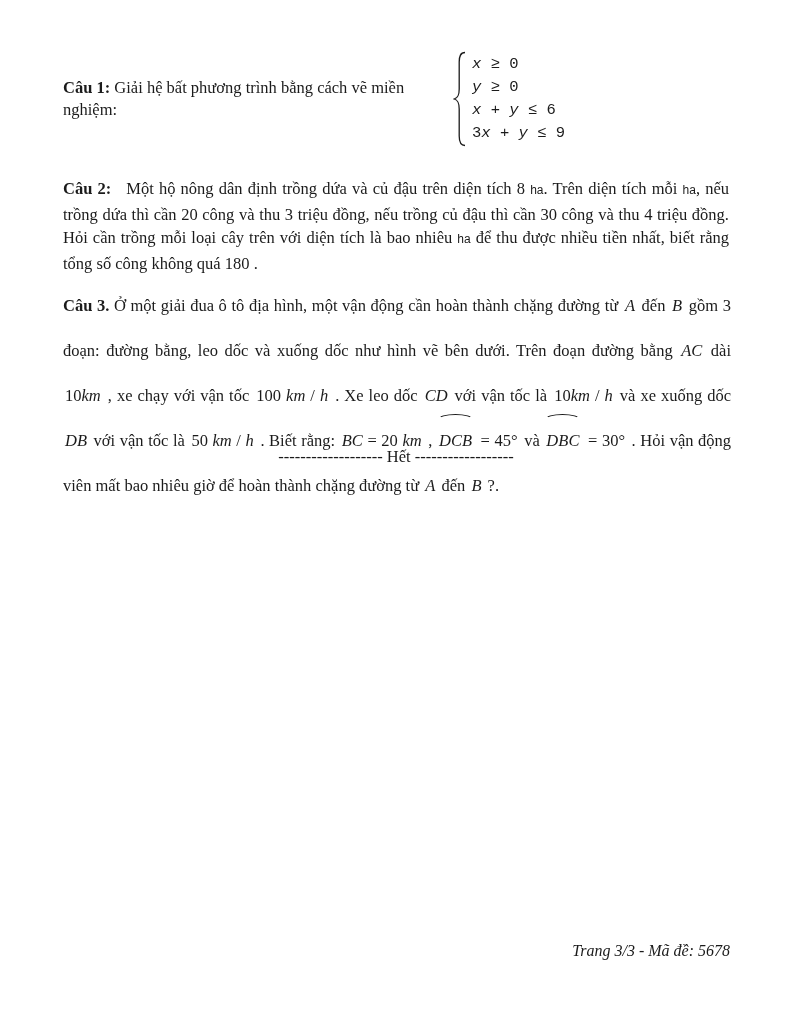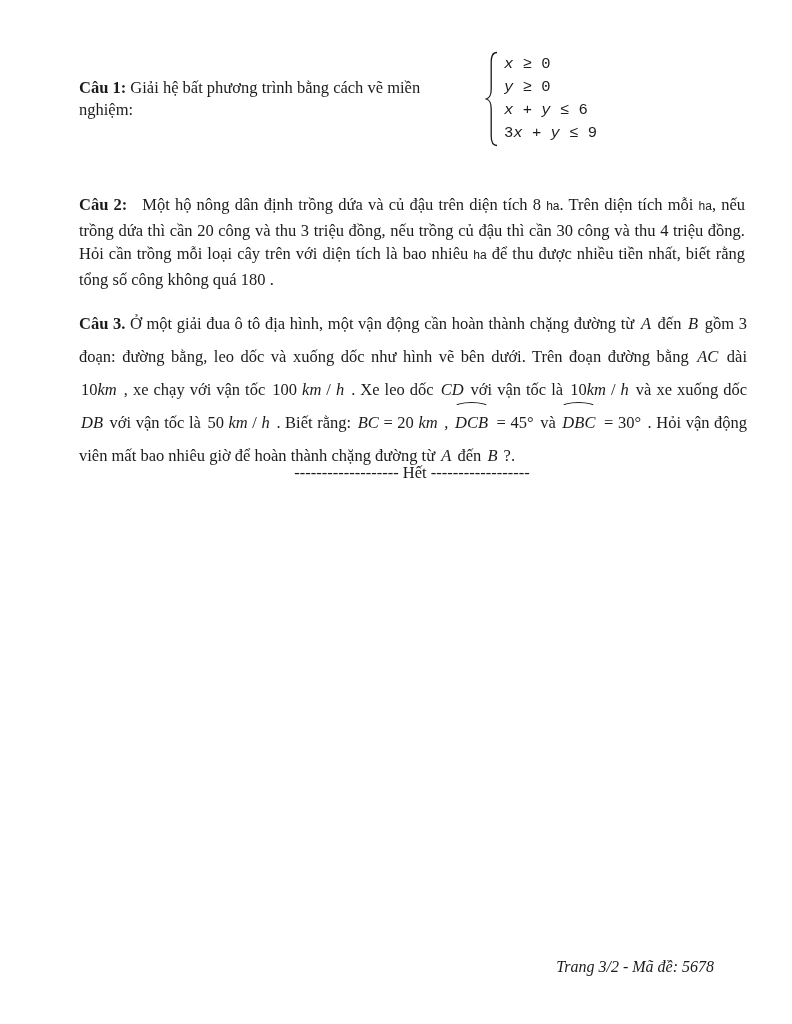--- a/index.html
+++ b/index.html
@@ -5,21 +5,21 @@
   html,body{margin:0;padding:0;background:#e8e8e8;}
   .page{
     position:relative;
     width:792px;height:1024px;
     margin:0 auto;
     background:#ffffff;
     font-family:"Liberation Serif", serif;
     color:#1b1b1b;
     overflow:hidden;
   }
-  p{margin:16px;}
+  p{margin:0;}
 
   
   .q1{
     position:absolute;left:63px;top:50px;right:40px;
     display:flex;align-items:center;min-height:98px;
   }
   .q1-text{
     font-size:16.5px;line-height:22px;flex:0 0 auto;max-width:390px;
   }
   .system{display:flex;align-items:center;flex:0 0 auto;}
@@ -29,21 +29,21 @@
     font-size:15.5px;line-height:23px;white-space:nowrap;
     font-family:Liberation Mono, monospace;
   }
 
   
   .para{
     position:absolute;left:63px;text-align:justify;
     font-size:16.5px;
   }
   .q2{top:177px;width:666px;line-height:23.5px;}
-  .q3{top:291px;width:668px;line-height:33px;}
+  .q3{top:283px;width:668px;line-height:45px;}
 
   
   .run-bold{font-weight:bold;}
   .run-normal{}
   .run-tab{display:inline-block;width:15px;}
   .run-sans{font-family:"Liberation Sans", sans-serif;font-size:12px;}
   .run-math, .run-math-hat{
     font-family:"Liberation Serif", serif;
     padding:0 2px;white-space:nowrap;
   }
@@ -84,15 +84,15 @@
         </div>
     </div>
   </div>
 
   <p class="para q2"><span class="run-bold">Câu 2:</span><span class="run-tab"></span><span class="run-normal">Một hộ nông dân định trồng dứa và củ đậu trên diện tích 8 </span><span class="run-sans">ha</span><span class="run-normal">. Trên diện tích mỗi </span><span class="run-sans">ha</span><span class="run-normal">, nếu trồng dứa thì cần 20 công và thu 3 triệu đồng, nếu trồng củ đậu thì cần 30 công và thu 4 triệu đồng. Hỏi cần trồng mỗi loại cây trên với diện tích là bao nhiêu </span><span class="run-sans">ha</span><span class="run-normal"> để thu được nhiều tiền nhất, biết rằng tổng số công không quá 180 .</span></p>
 
   <p class="para q3"><span class="run-bold">Câu 3.</span><span class="run-normal"> Ở một giải đua ô tô địa hình, một vận động cần hoàn thành chặng đường từ </span><span class="run-math"><span class="mvar">A</span></span><span class="run-normal"> đến </span><span class="run-math"><span class="mvar">B</span></span><span class="run-normal"> gồm 3 đoạn: đường bằng, leo dốc và xuống dốc như hình vẽ bên dưới. Trên đoạn đường bằng </span><span class="run-math"><span class="mvar">A</span><span class="mvar">C</span></span><span class="run-normal"> dài </span><span class="run-math"><span>1</span><span>0</span><span class="mvar">k</span><span class="mvar">m</span></span><span class="run-normal"> , xe chạy với vận tốc </span><span class="run-math"><span>1</span><span>0</span><span>0</span><span> </span><span class="mvar">k</span><span class="mvar">m</span><span> </span><span>/</span><span> </span><span class="mvar">h</span></span><span class="run-normal"> . Xe leo dốc </span><span class="run-math"><span class="mvar">C</span><span class="mvar">D</span></span><span class="run-normal"> với vận tốc là </span><span class="run-math"><span>1</span><span>0</span><span class="mvar">k</span><span class="mvar">m</span><span> </span><span>/</span><span> </span><span class="mvar">h</span></span><span class="run-normal"> và xe xuống dốc </span><span class="run-math"><span class="mvar">D</span><span class="mvar">B</span></span><span class="run-normal"> với vận tốc là </span><span class="run-math"><span>5</span><span>0</span><span> </span><span class="mvar">k</span><span class="mvar">m</span><span> </span><span>/</span><span> </span><span class="mvar">h</span></span><span class="run-normal"> . Biết rằng: </span><span class="run-math"><span class="mvar">B</span><span class="mvar">C</span><span> </span><span>=</span><span> </span><span>2</span><span>0</span><span> </span><span class="mvar">k</span><span class="mvar">m</span></span><span class="run-normal"> , </span><span class="run-math-hat"><span class="mvar">D</span><span class="mvar">C</span><span class="mvar">B</span></span><span class="run-math"><span> </span><span>=</span><span> </span><span>4</span><span>5</span><span>°</span></span><span class="run-normal"> và </span><span class="run-math-hat"><span class="mvar">D</span><span class="mvar">B</span><span class="mvar">C</span></span><span class="run-math"><span> </span><span>=</span><span> </span><span>3</span><span>0</span><span>°</span></span><span class="run-normal"> . Hỏi vận động viên mất bao nhiêu giờ để hoàn thành chặng đường từ </span><span class="run-math"><span class="mvar">A</span></span><span class="run-normal"> đến </span><span class="run-math"><span class="mvar">B</span></span><span class="run-normal"> ?.</span></p>
 
   <p class="het">------------------- Hết ------------------</p>
 
-  <p class="footer">Trang 3/2 - Mã đề: 5678</p>
+  <p class="footer">Trang 3/3 - Mã đề: 5678</p>
 
 </div>
 
 </body></html>

